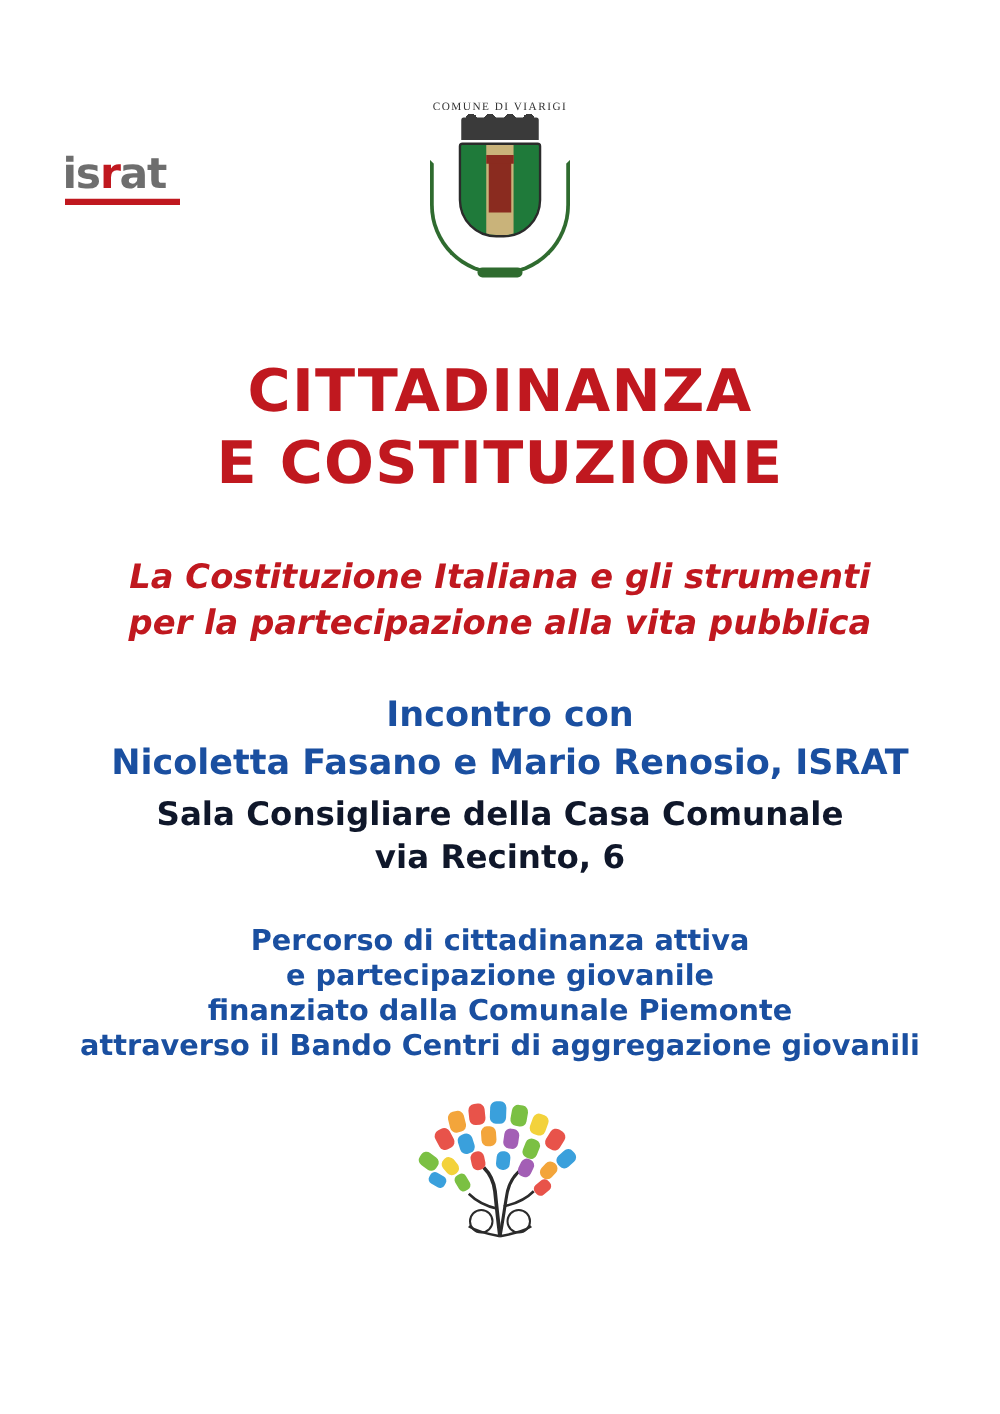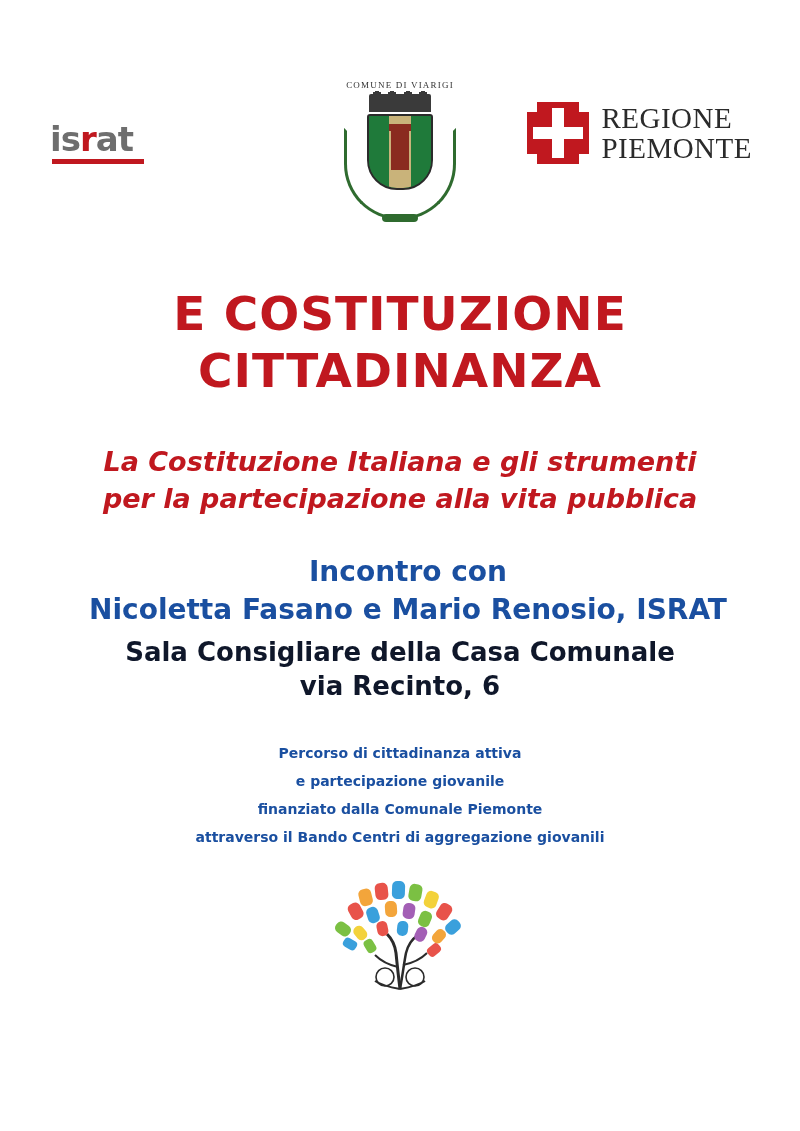--- a/index.html
+++ b/index.html
@@ -309,21 +309,21 @@
     font-family: "DejaVu Sans", sans-serif;
     font-weight: bold;
     font-size: 26px;
     line-height: 34px;
   }
   .project {
     margin-top: 36px;
     color: #1a4fa0;
     font-family: "DejaVu Sans", sans-serif;
     font-weight: bold;
-    font-size: 14px;
+    font-size: 23px;
     line-height: 28px;
   }
 
   
   .artwork {
     margin: 26px auto 0;
     width: 206px;
     height: 114px;
     position: relative;
   }
@@ -353,40 +353,26 @@
         </div>
         <div class="shield">
           <div class="field-left"></div>
           <div class="field-mid"></div>
           <div class="field-right"></div>
           <div class="tower"></div>
         </div>
       </div>
     </div>
 
-    <div class="regione">
-      <div class="rp-mark">
-        <div class="cross-v"></div>
-        <div class="cross-h"></div>
-        <div class="notch-tl"></div>
-        <div class="notch-tr"></div>
-        <div class="notch-bl"></div>
-        <div class="notch-br"></div>
-      </div>
-      <div class="rp-text">
-        <div>REGIONE</div>
-        <div>PIEMONTE</div>
-      </div>
-    </div>
 
   </div>
 
   <div class="title center">
+    <div>CITTADINANZA</div>
     <div>E COSTITUZIONE</div>
-    <div>CITTADINANZA</div>
   </div>
 
   <div class="subtitle center">
     <div>La Costituzione Italiana e gli strumenti</div>
     <div>per la partecipazione alla vita pubblica</div>
   </div>
 
   <div class="meeting center">
     <div>Incontro con</div>
     <div>Nicoletta Fasano e Mario Renosio, ISRAT</div>

